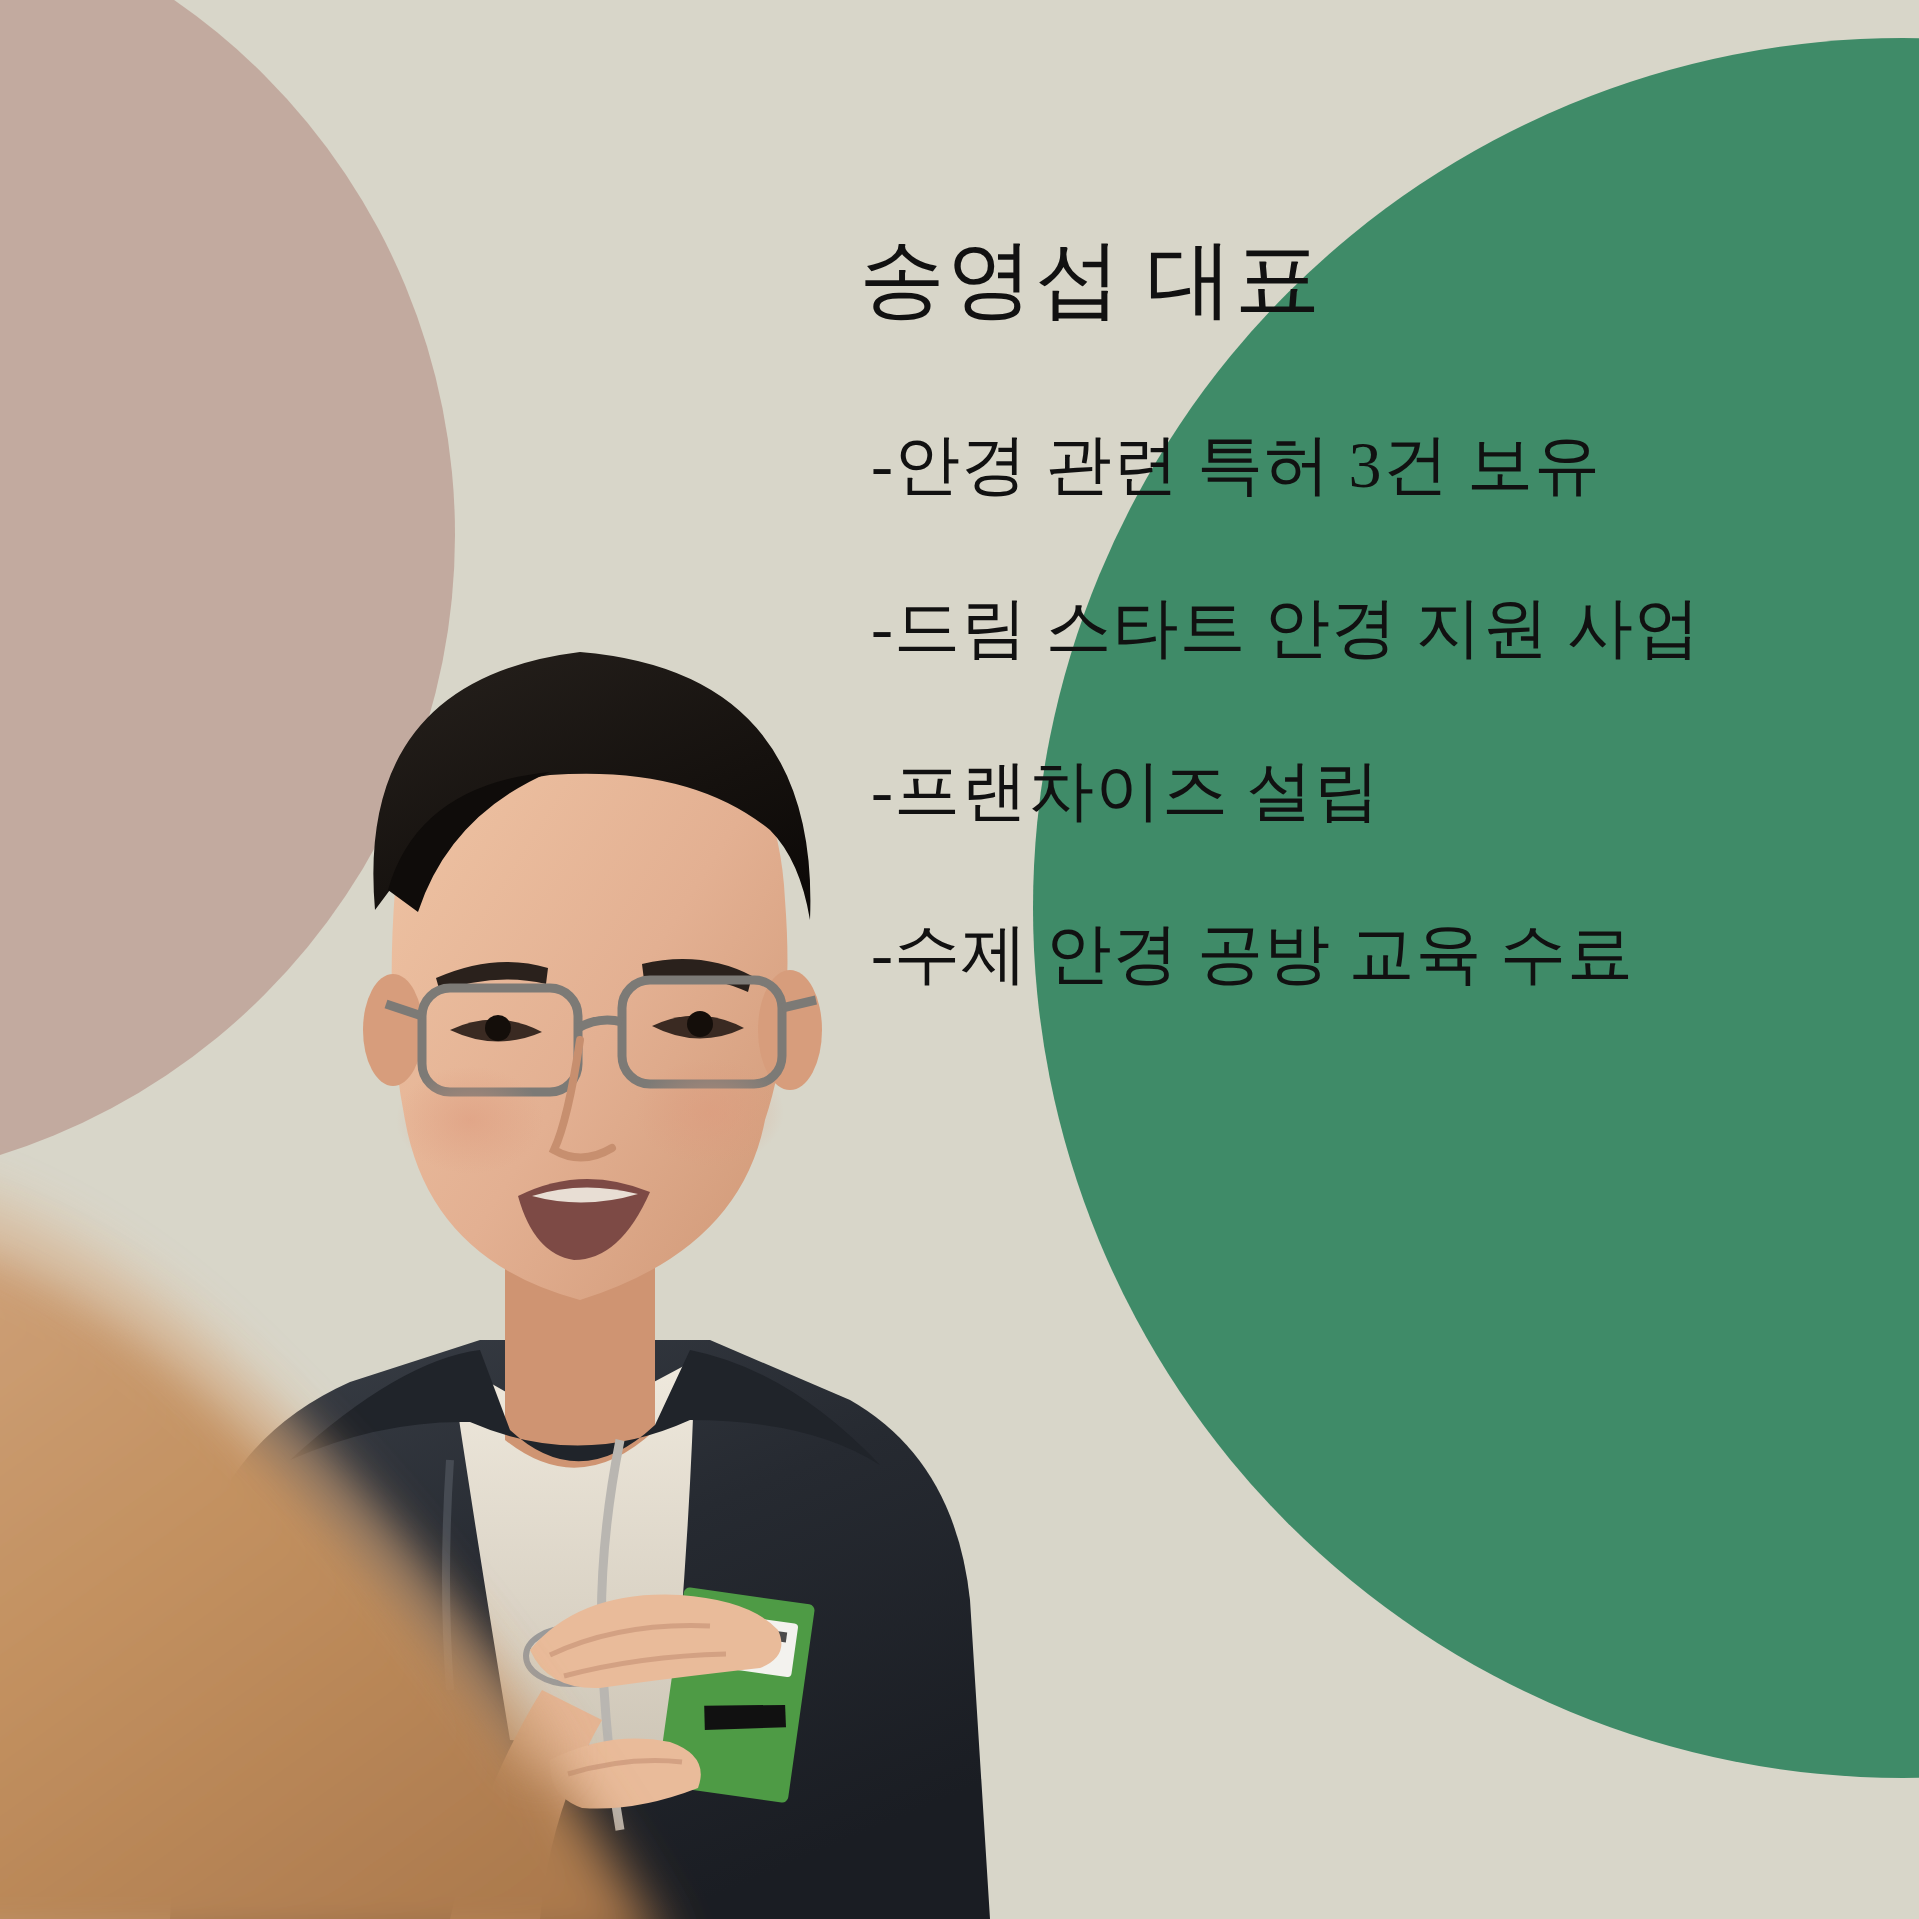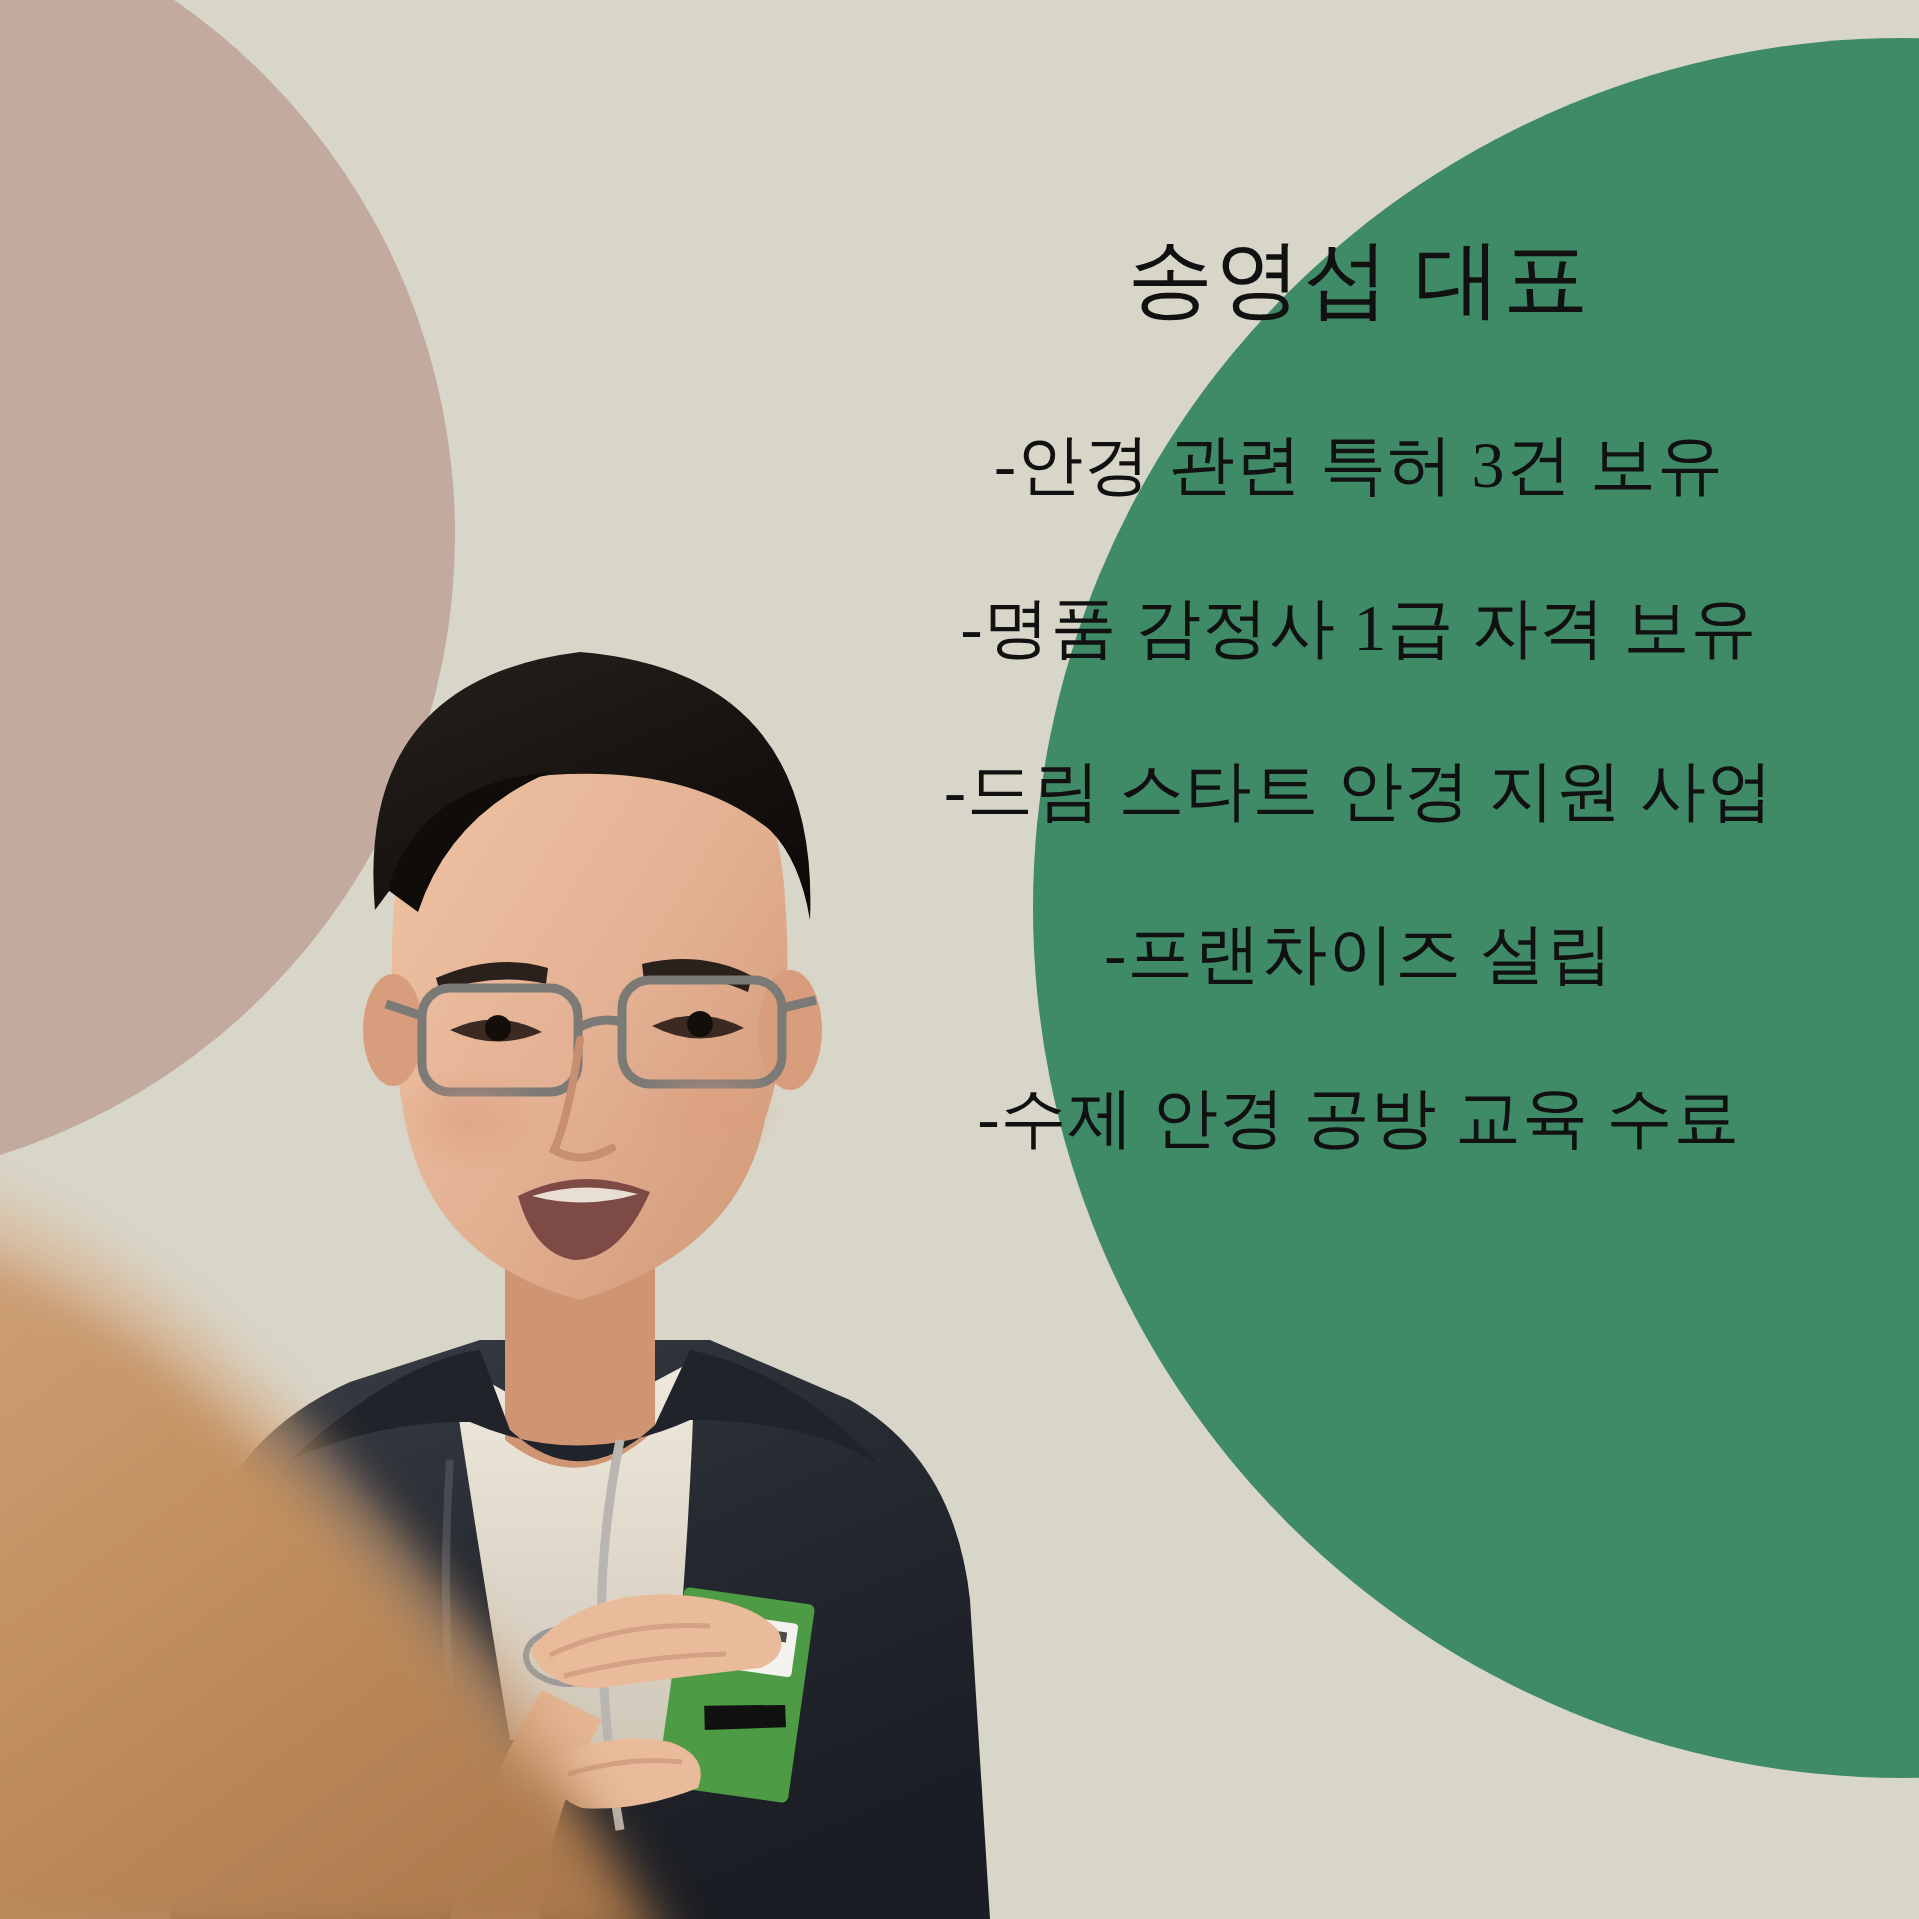--- a/index.html
+++ b/index.html
@@ -59,21 +59,21 @@
     pointer-events: none;
   }
   .fg-arm svg { display: block; width: 100%; height: 100%; }
 
   
   .text-panel {
     position: absolute;
     right: 60px;
     top: 230px;
     width: 1000px;
-    text-align: center;
+    text-align: left;
     color: #111111;
   }
   .panel-title {
     font-family: "Liberation Serif", serif;
     font-size: 86px;
     line-height: 1.15;
     font-weight: 400;
     margin: 0 0 96px 0;
     letter-spacing: 2px;
     white-space: nowrap;
@@ -225,20 +225,19 @@
       </defs>
       <path d="M-40 120 Q170 150 340 300 Q520 460 690 700 Q760 800 800 880 L-40 880 Z" fill="url(#armG)" filter="url(#blurBig)"></path>
       <path d="M-40 95 Q160 120 330 275 Q510 440 680 690" fill="none" stroke="#dbb089" stroke-width="26" filter="url(#blurBig)" opacity="0.8"></path>
     </svg>
   </div>
 
   <div class="text-panel">
     <h1 class="panel-title">송영섭 대표</h1>
     <ul class="bullet-list">
       <li class="bullet-item">-안경 관련 특허 3건 보유</li>
-      <li class="bullet-item">-명품 감정사 1급 자격 보유</li>
       <li class="bullet-item">-드림 스타트 안경 지원 사업</li>
       <li class="bullet-item">-프랜차이즈 설립</li>
       <li class="bullet-item">-수제 안경 공방 교육 수료</li>
     </ul>
   </div>
 
 </div>
 
 </body></html>

